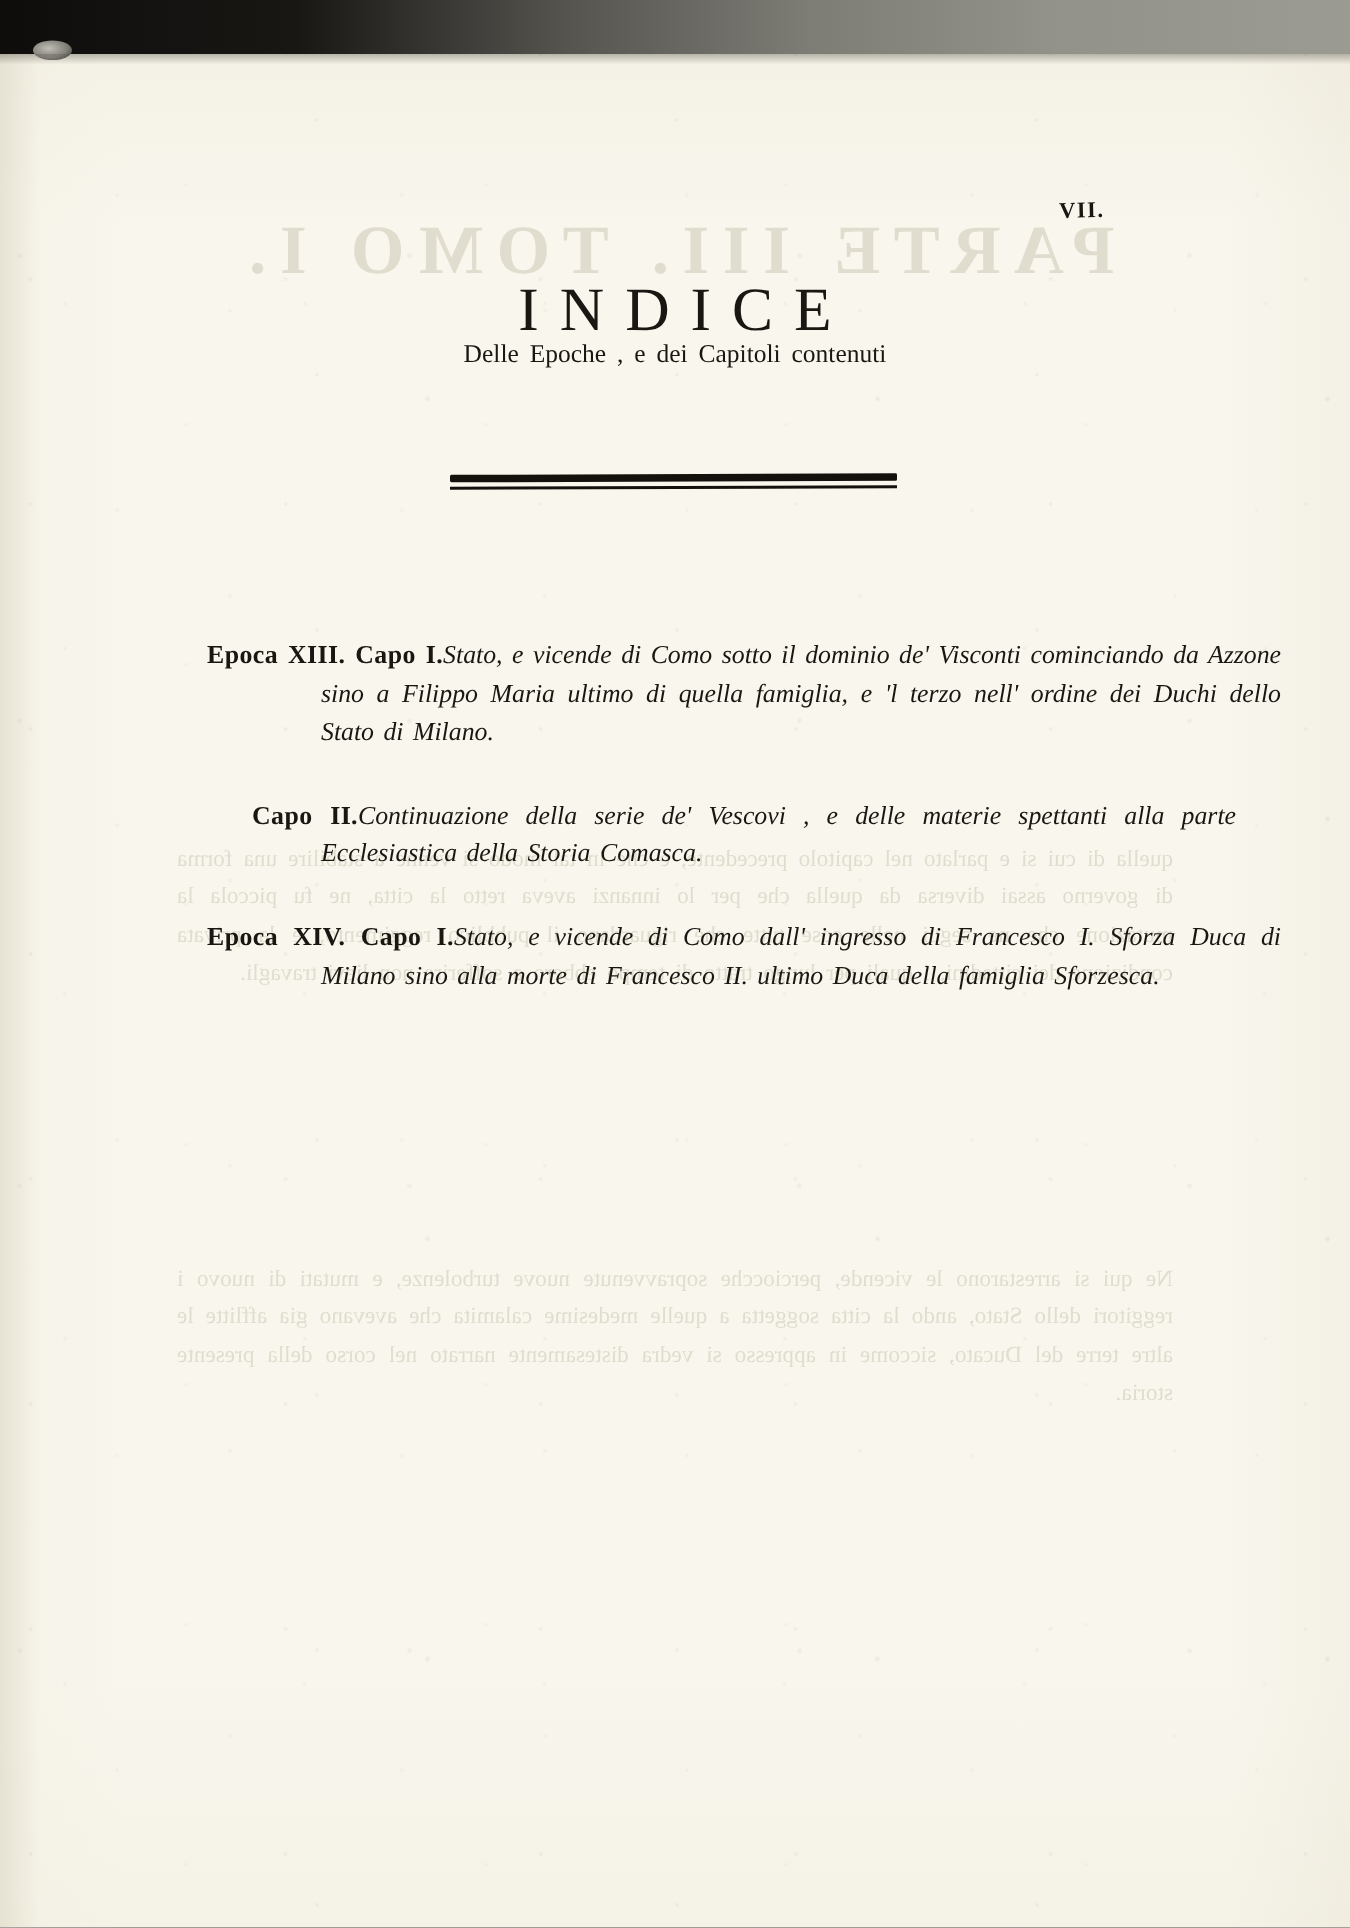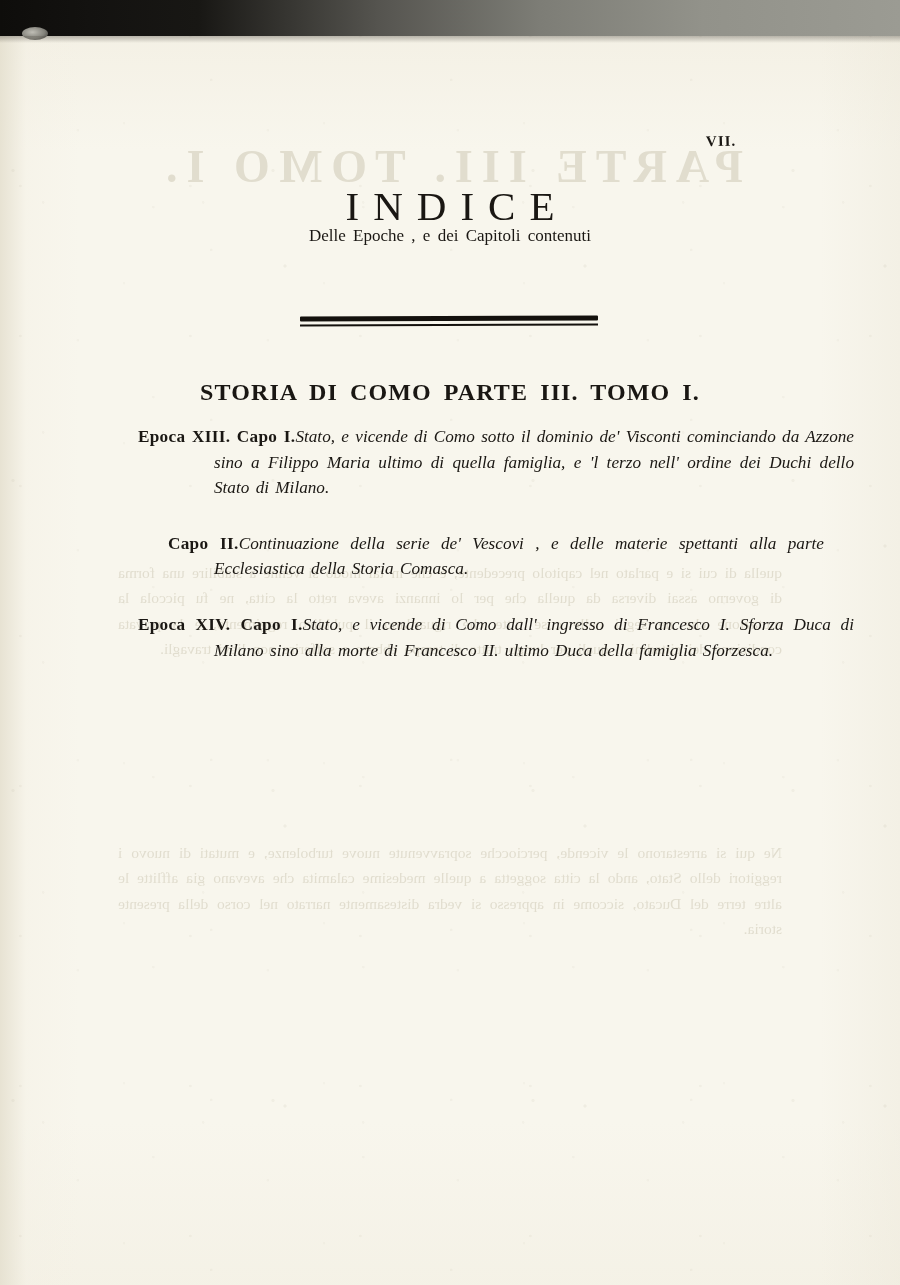--- a/index.html
+++ b/index.html
@@ -225,21 +225,20 @@
 
     <div class="subtitle">
       <span class="l1">Delle Epoche , e dei Capitoli   contenuti</span>
     </div>
 
     <div class="rule">
       <div class="thick"></div>
       <div class="thin"></div>
     </div>
 
-    <h2 class="section-title">STORIA DI COMO PARTE III. TOMO I.</h2>
 
     <div class="entries">
 
       <div class="entry epoca">
         <span class="lead">Epoca XIII. Capo I.</span><span class="body">Stato, e vicende di Como sotto il dominio de' Visconti cominciando da Azzone sino a Filippo Maria ultimo di quella famiglia, e 'l terzo nell' ordine dei Duchi dello Stato di Milano.</span>
       </div>
 
       <div class="entry capo gap-lg">
         <span class="lead">Capo II.</span><span class="body">Continuazione della serie de' Vescovi , e delle materie spettanti alla parte Ecclesiastica della Storia Comasca.</span>
       </div>

